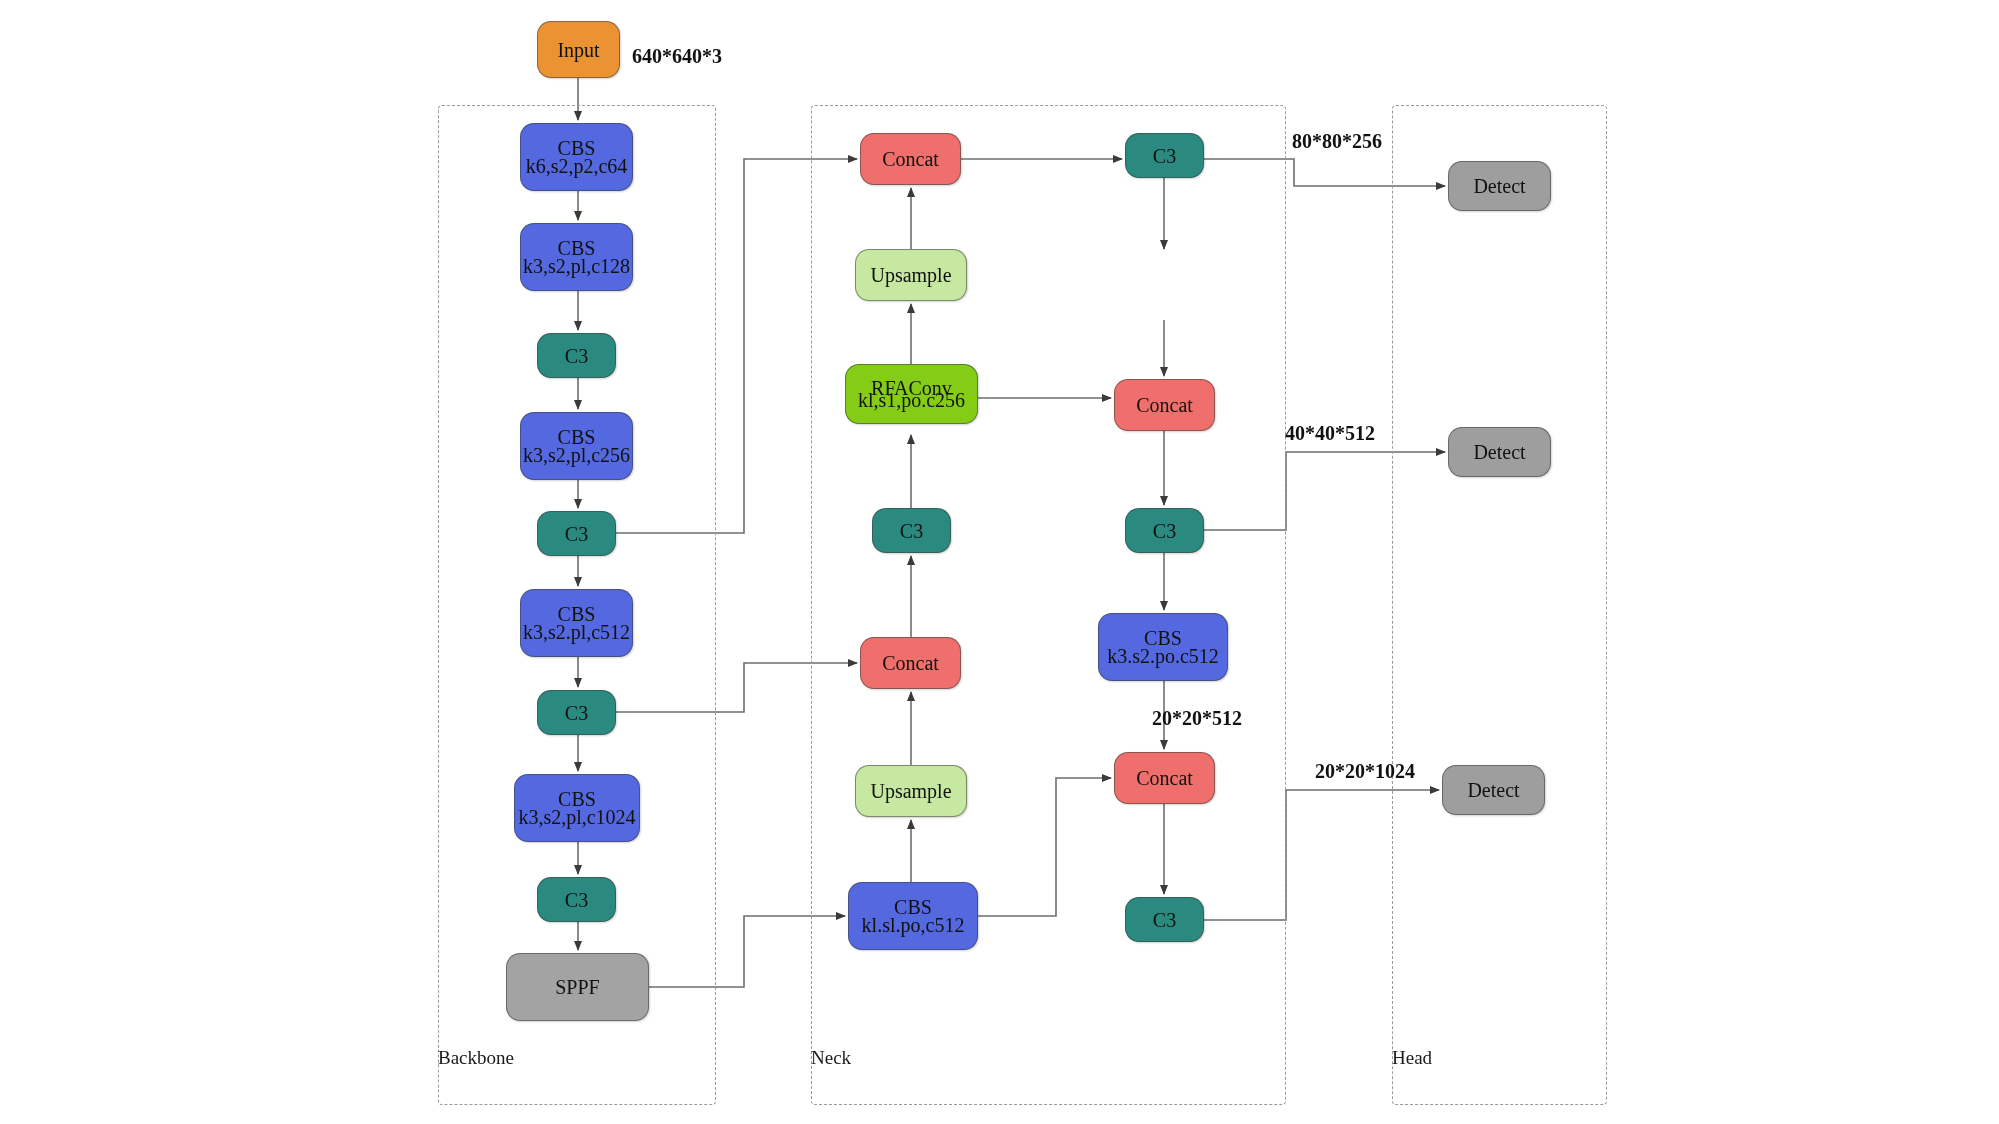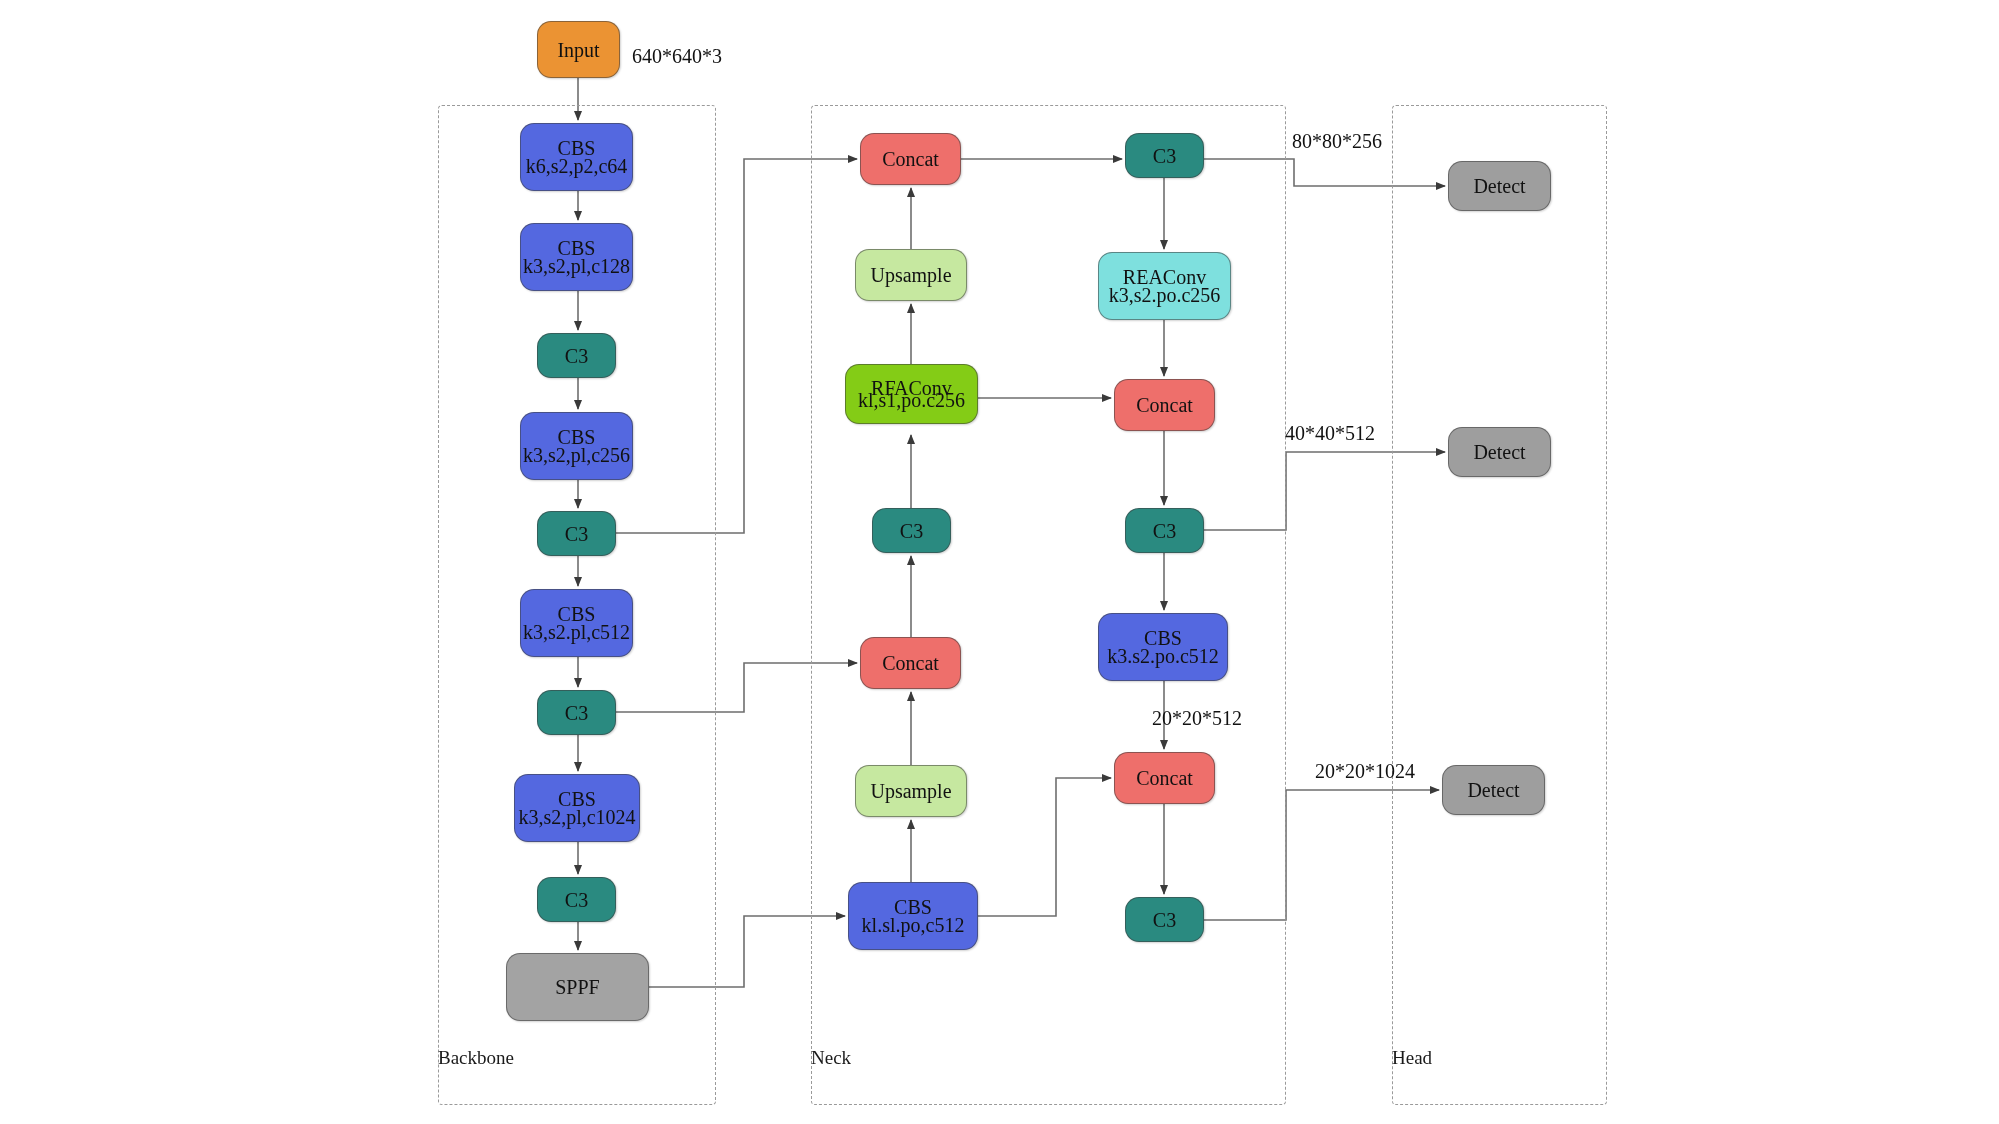--- a/index.html
+++ b/index.html
@@ -57,20 +57,21 @@
     font-size: 20px;
     white-space: nowrap;
     margin-top: -2px;
   }
   .node.single .t1 { font-size: 20px; }
   .dim-label {
     position: absolute;
     font-size: 20px;
     color: #111111;
     white-space: nowrap;
+    font-weight: bold;
   }
 </style>
 </head>
 <body>
 
 <div id="canvas">
 
   <svg class="wires" viewBox="0 0 1999 1124" xmlns="http://www.w3.org/2000/svg">
     <defs>
       <marker id="arrow" markerWidth="10" markerHeight="8" refX="9" refY="4" orient="auto" markerUnits="userSpaceOnUse">
@@ -188,24 +189,20 @@
     <span class="t1">Upsample</span>
   </div>
   <div class="node" style="left:848px; top:882px; width:130px; height:68px; background:#5468e0;">
     <span class="t1">CBS</span>
     <span class="t2">kl.sl.po,c512</span>
   </div>
 
   <div class="node single" style="left:1125px; top:133px; width:79px; height:45px; background:#2a8a80;">
     <span class="t1">C3</span>
   </div>
-  <div class="node" style="left:1098px; top:252px; width:133px; height:68px; background:#7ee0de;">
-    <span class="t1">REAConv</span>
-    <span class="t2">k3,s2.po.c256</span>
-  </div>
   <div class="node single" style="left:1114px; top:379px; width:101px; height:52px; background:#ee6f6b;">
     <span class="t1">Concat</span>
   </div>
   <div class="node single" style="left:1125px; top:508px; width:79px; height:45px; background:#2a8a80;">
     <span class="t1">C3</span>
   </div>
   <div class="node" style="left:1098px; top:613px; width:130px; height:68px; background:#5468e0;">
     <span class="t1">CBS</span>
     <span class="t2">k3.s2.po.c512</span>
   </div>

